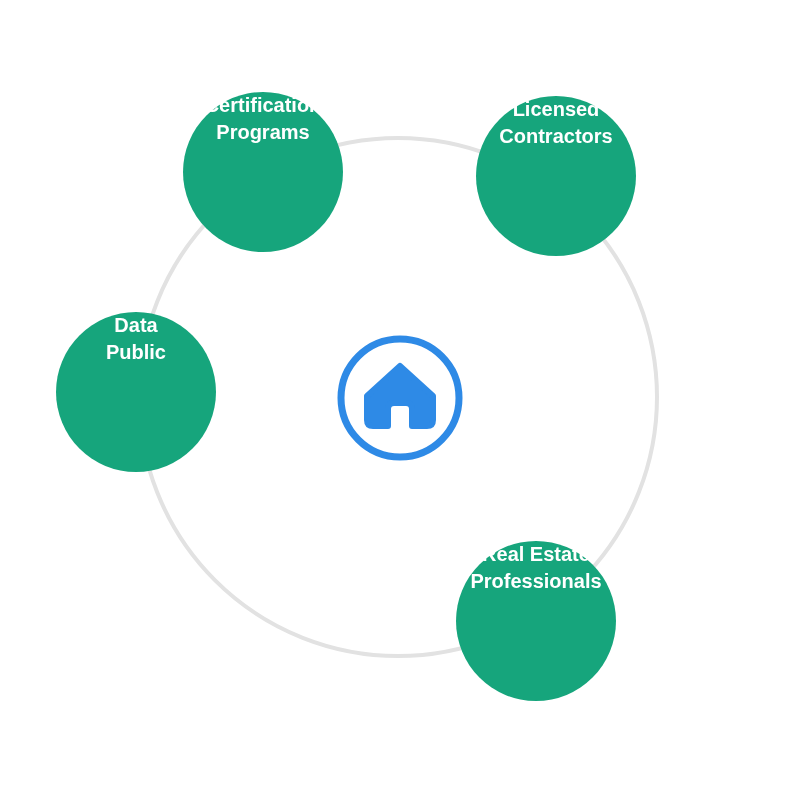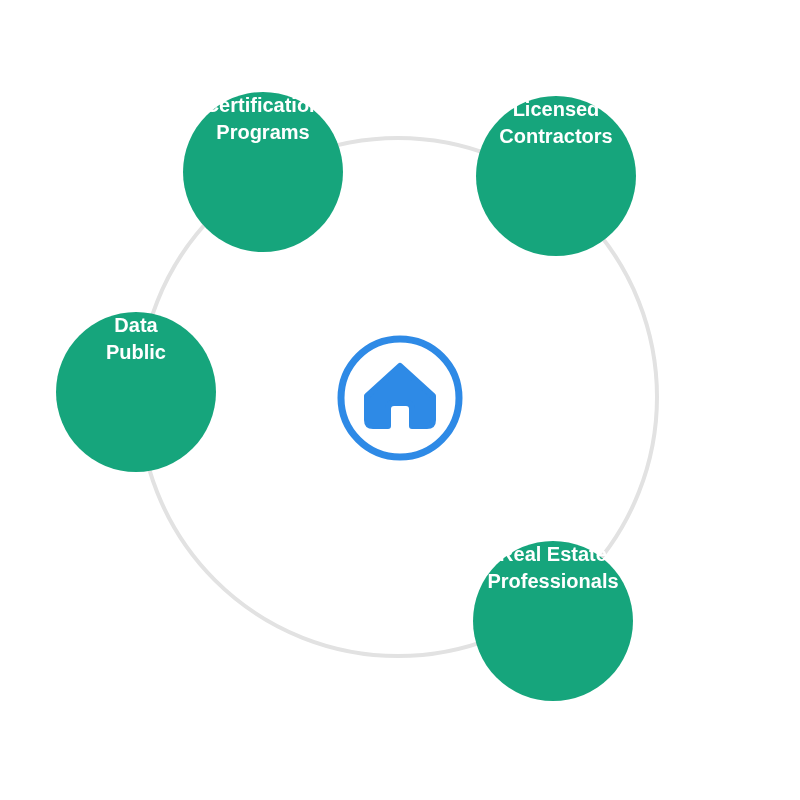--- a/index.html
+++ b/index.html
@@ -42,21 +42,21 @@
     color: #ffffff;
     font-size: 20px;
     font-weight: 700;
     line-height: 1.35;
     white-space: pre-line;
     padding: 0 8px;
   }
   .node-certification { left: 183px; top: 92px; }
   .node-licensed      { left: 476px; top: 96px; }
   .node-homeowners    { left: 581px; top: 318px; }
-  .node-realestate    { left: 473px; top: 541px; }
+  .node-realestate    { left: 456px; top: 541px; }
   .node-public        { left: 188px; top: 544px; }
   .node-datamodels    { left: 56px;  top: 312px; }
   
   .center-badge {
     position: absolute;
     left: 335px;
     top: 333px;
     width: 130px;
     height: 130px;
     background: #ffffff;

